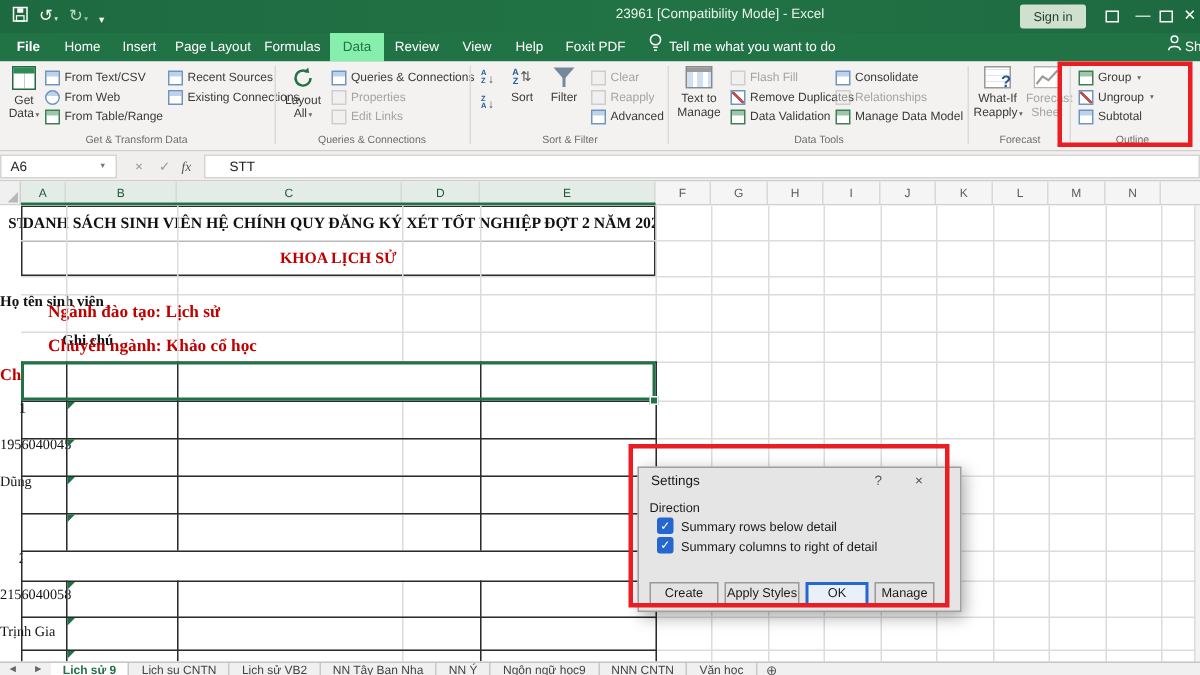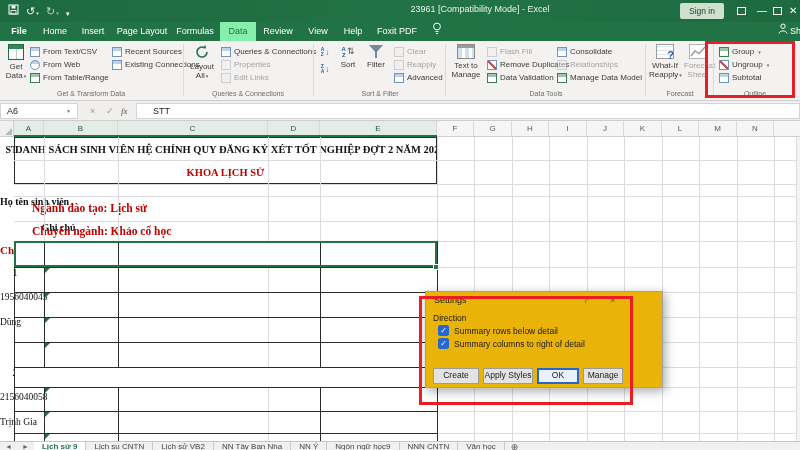--- a/index.html
+++ b/index.html
@@ -110,21 +110,21 @@
   .navarr{padding:0 5px;line-height:10px;color:#666;font-size:7px}
   .stab{padding:0 8px;line-height:10px;border-right:1px solid #c8c8c8;white-space:nowrap}
   .stab.active{background:#fff;color:#217346;font-weight:bold}
   .newsheet{padding:0 6px;line-height:10px;color:#555;font-size:9px}
 
   
   #vscroll{position:absolute;left:796px;top:137px;width:4px;height:304px;background:#f3f3f3;
     border-left:1px solid #dcdcdc}
 
   
-  #dlg{position:absolute;left:425px;top:291px;width:238px;height:97px;background:#eab308;
+  #dlg{position:absolute;left:425px;top:311px;width:216px;height:97px;background:#e5e5e5;
     border:1px solid #9f9f9f;box-shadow:2px 3px 10px rgba(0,0,0,.35)}
   .dtitle{position:absolute;left:8px;top:3px;font-size:9px;color:#1a1a1a}
   .dhelp{position:absolute;top:3px;font-size:9px;color:#555}
   .dsection{position:absolute;left:7px;top:21px;font-size:8.5px;color:#1a1a1a}
   .cbrow{position:absolute;left:0;width:100%;height:12px}
   .cb{position:absolute;left:12px;top:0;width:11px;height:11px;border:1px solid #8a8a8a;
     background:#fff;border-radius:2px;text-align:center;line-height:10px;font-size:8px;color:#fff}
   .cb.checked{background:#2566cf;border-color:#2566cf}
   .cblabel{position:absolute;left:28px;top:0;font-size:8.5px;line-height:12px;color:#1a1a1a;white-space:nowrap}
   .cblabel.focus{outline:1px dotted #777;padding:0 2px;left:26px}
@@ -164,20 +164,21 @@
   <div class="rtab active" style="left:220px;width:36px">Data</div>
   <div class="rtab" style="left:258px;width:40px">Review</div>
   <div class="rtab" style="left:302px;width:32px">View</div>
   <div class="rtab" style="left:338px;width:30px">Help</div>
   <div class="rtab" style="left:372px;width:50px">Foxit PDF</div>
   <div class="tellme" style="left:432px">
     <span><svg width="10" height="13">
           <circle cx="5" cy="4.5" r="3.4" fill="none" stroke="#fff"></circle>
           <path d="M3.5 9.5h3M4 11.5h2" stroke="#fff"></path>
         </svg></span>
+    <span>Tell me what you want to do</span>
   </div>
   <div class="sharectl">
     <span><svg width="10" height="11">
           <circle cx="5" cy="3.2" r="2.2" fill="none" stroke="#fff"></circle>
           <path d="M1 10.5c.6-3.4 7.4-3.4 8 0" fill="none" stroke="#fff"></path>
         </svg></span>
     <span>Share</span>
   </div>
 </div>
 

